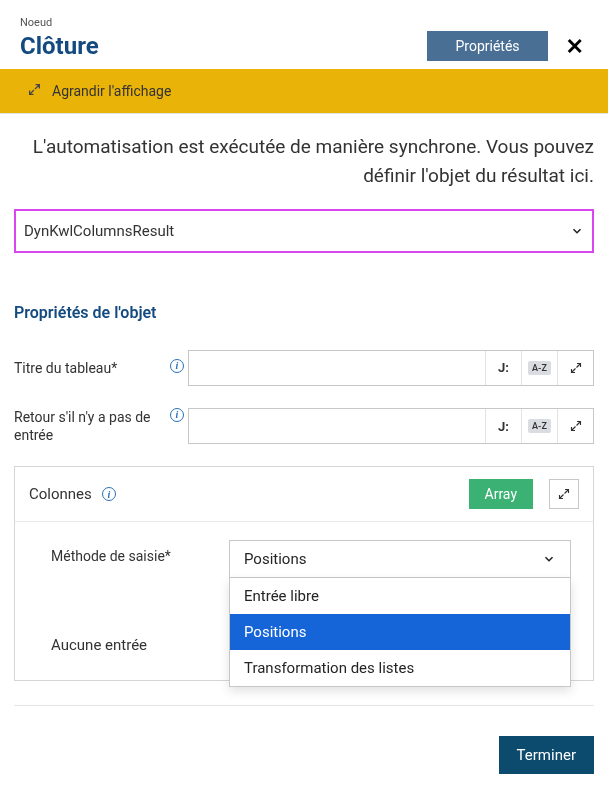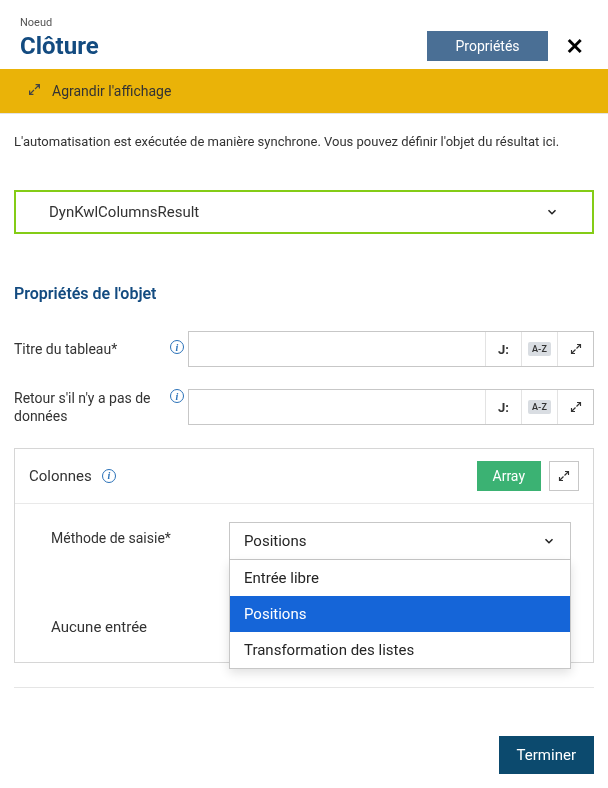--- a/index.html
+++ b/index.html
@@ -68,32 +68,33 @@
     transform: rotate(0deg);
   }
   .expand-text {
     font-size: 14px;
     color: #333;
   }
   .content {
     padding: 18px 14px 12px 14px;
   }
   .description {
-    font-size: 13px;
+    font-size: 19px;
     line-height: 1.55;
     color: #333;
-    margin-bottom: 38px;
+    margin-bottom: 18px;
+    text-align: right;
   }
   .result-select {
-    border: 2px solid #84cc16;
+    border: 2px solid #d946ef;
     height: 44px;
     display: flex;
     align-items: center;
     justify-content: space-between;
-    padding: 0 33px;
+    padding: 0 8px;
     cursor: pointer;
     margin-bottom: 50px;
   }
   .result-select-text {
     font-size: 15px;
     color: #333;
   }
   .chevron-down {
     width: 14px;
     height: 14px;
@@ -186,21 +187,21 @@
   }
   .subpanel-title-wrap {
     display: flex;
     align-items: center;
     gap: 10px;
     font-size: 15px;
     color: #333;
   }
   .subpanel-actions {
     display: flex;
-    gap: 8px;
+    gap: 16px;
   }
   .array-btn {
     background: #3bb273;
     color: #fff;
     border: none;
     padding: 7px 16px;
     font-size: 14px;
     cursor: pointer;
   }
   .expand-sq {
@@ -336,21 +337,21 @@
       <div class="input-btn diag-arrow">
         <svg width="12" height="12" viewBox="0 0 24 24" fill="none" stroke="#333" stroke-width="2.3">
             <path d="M14 3h7v7M10 21H3v-7M21 3l-8 8M3 21l8-8"></path>
           </svg>
       </div>
     </div>
   </div>
 
   <div class="field-row">
     <div class="field-label-col">
-      <span>Retour s'il n'y a pas de données</span>
+      <span>Retour s'il n'y a pas de entrée</span>
       <span class="info-icon">i</span>
     </div>
     <div class="input-group">
       <input type="text" style="">
       <div class="input-btn">
           <span class="j-colon">J:</span>
         </div>
       <div class="input-btn">
           <span class="az-chip">A-Z</span>
         </div>

